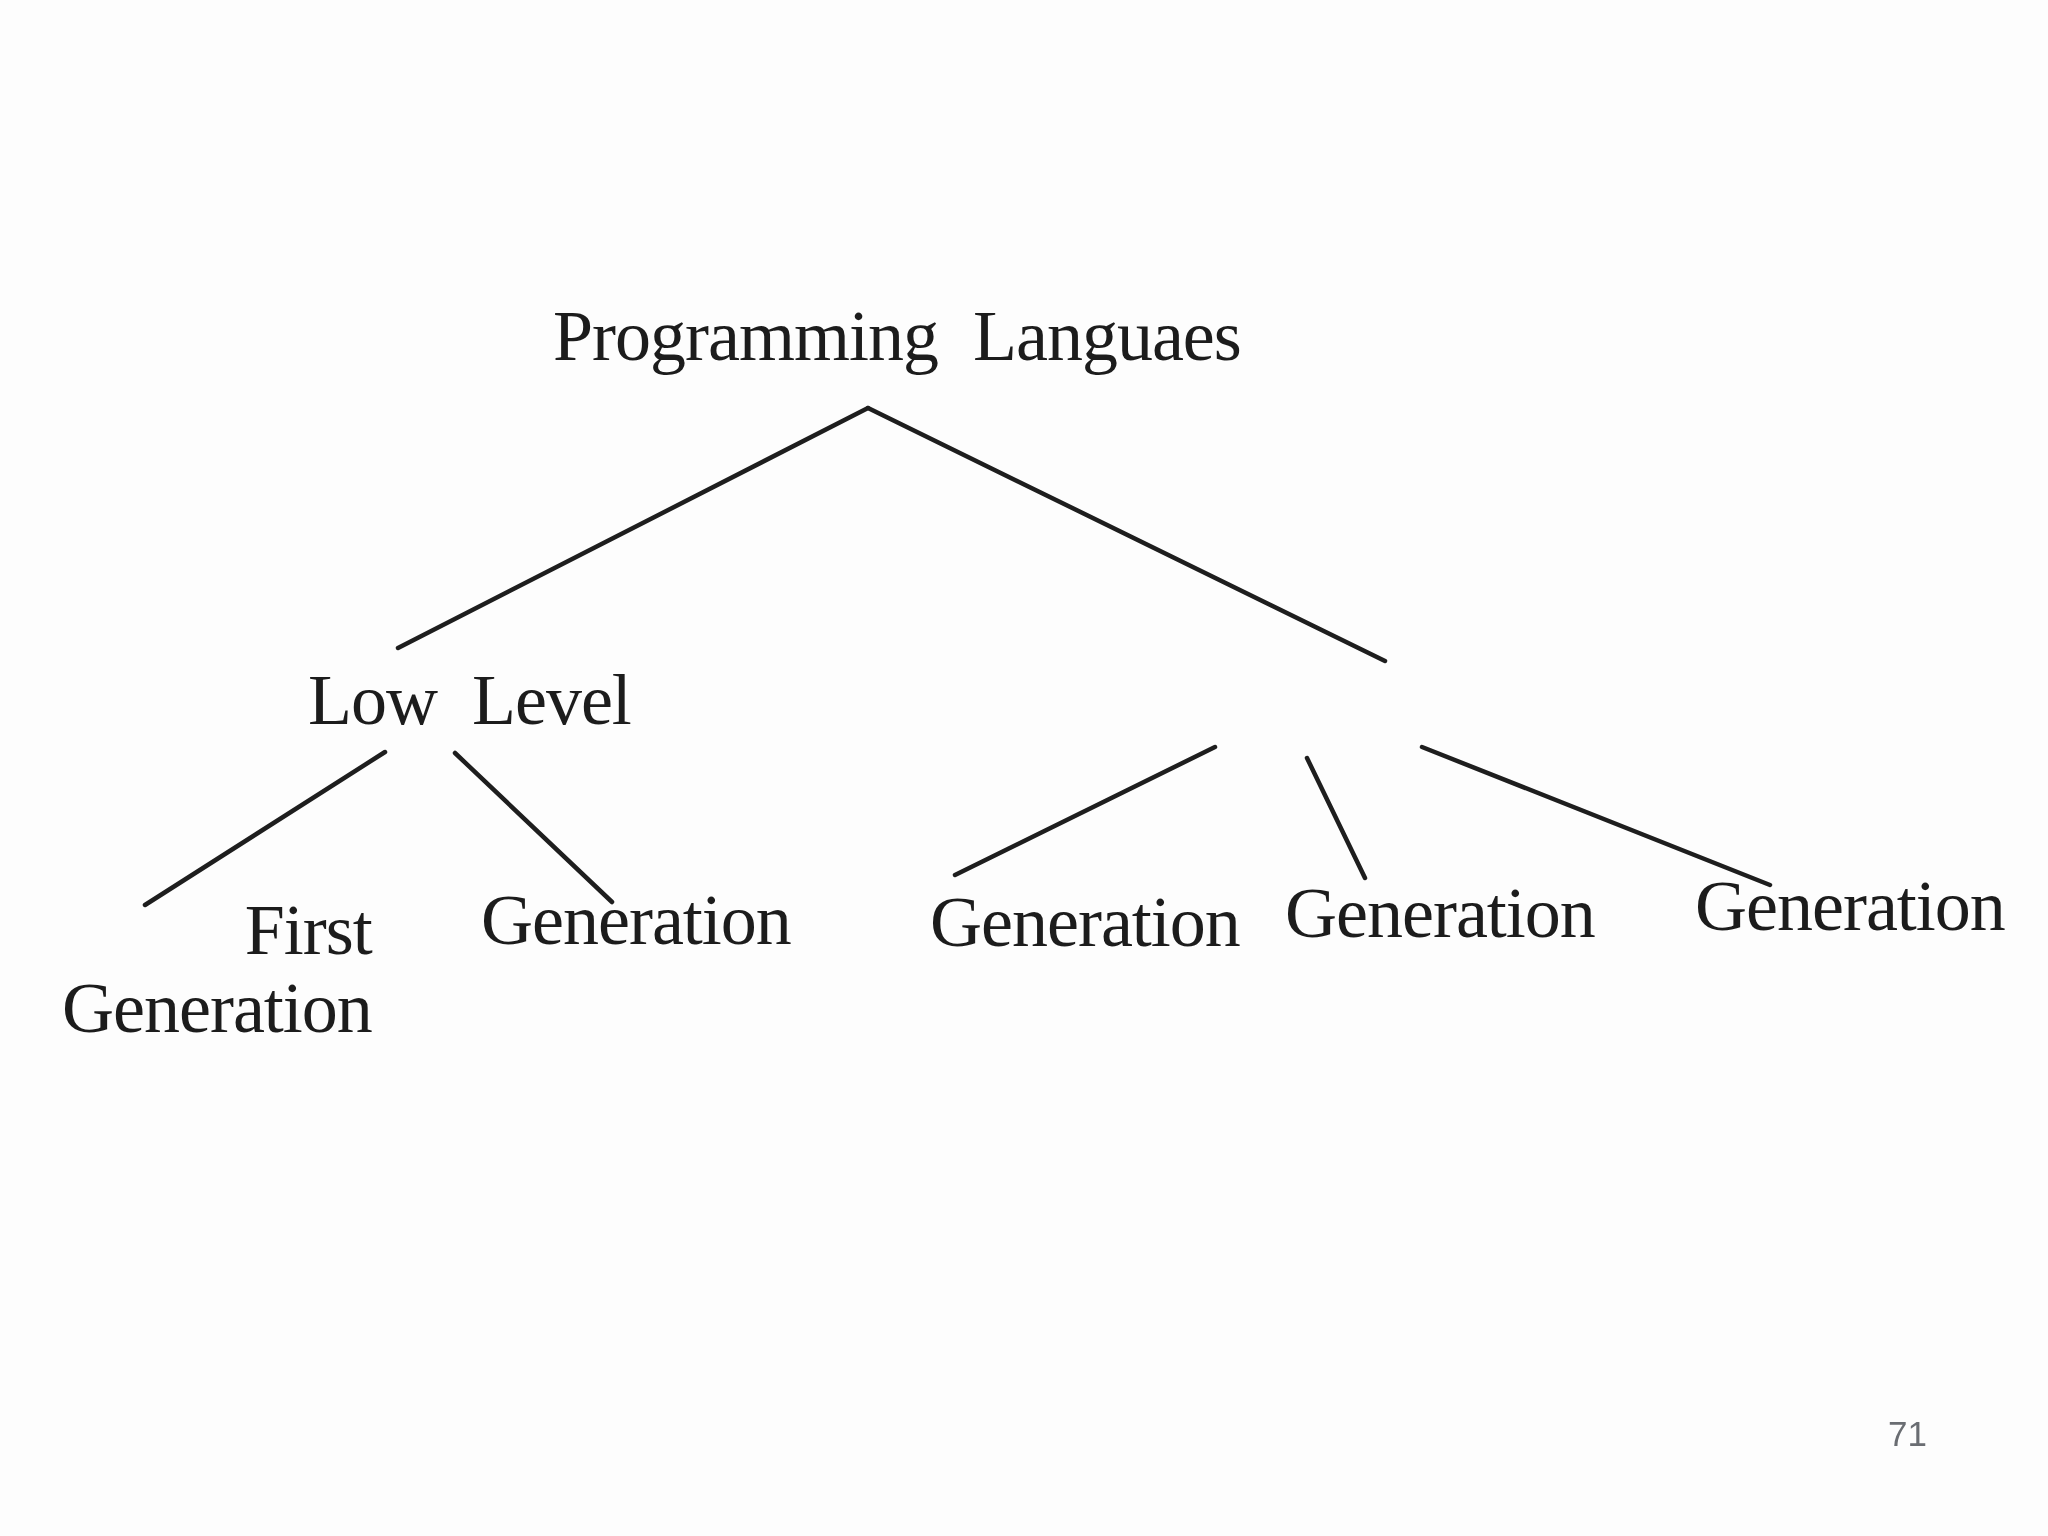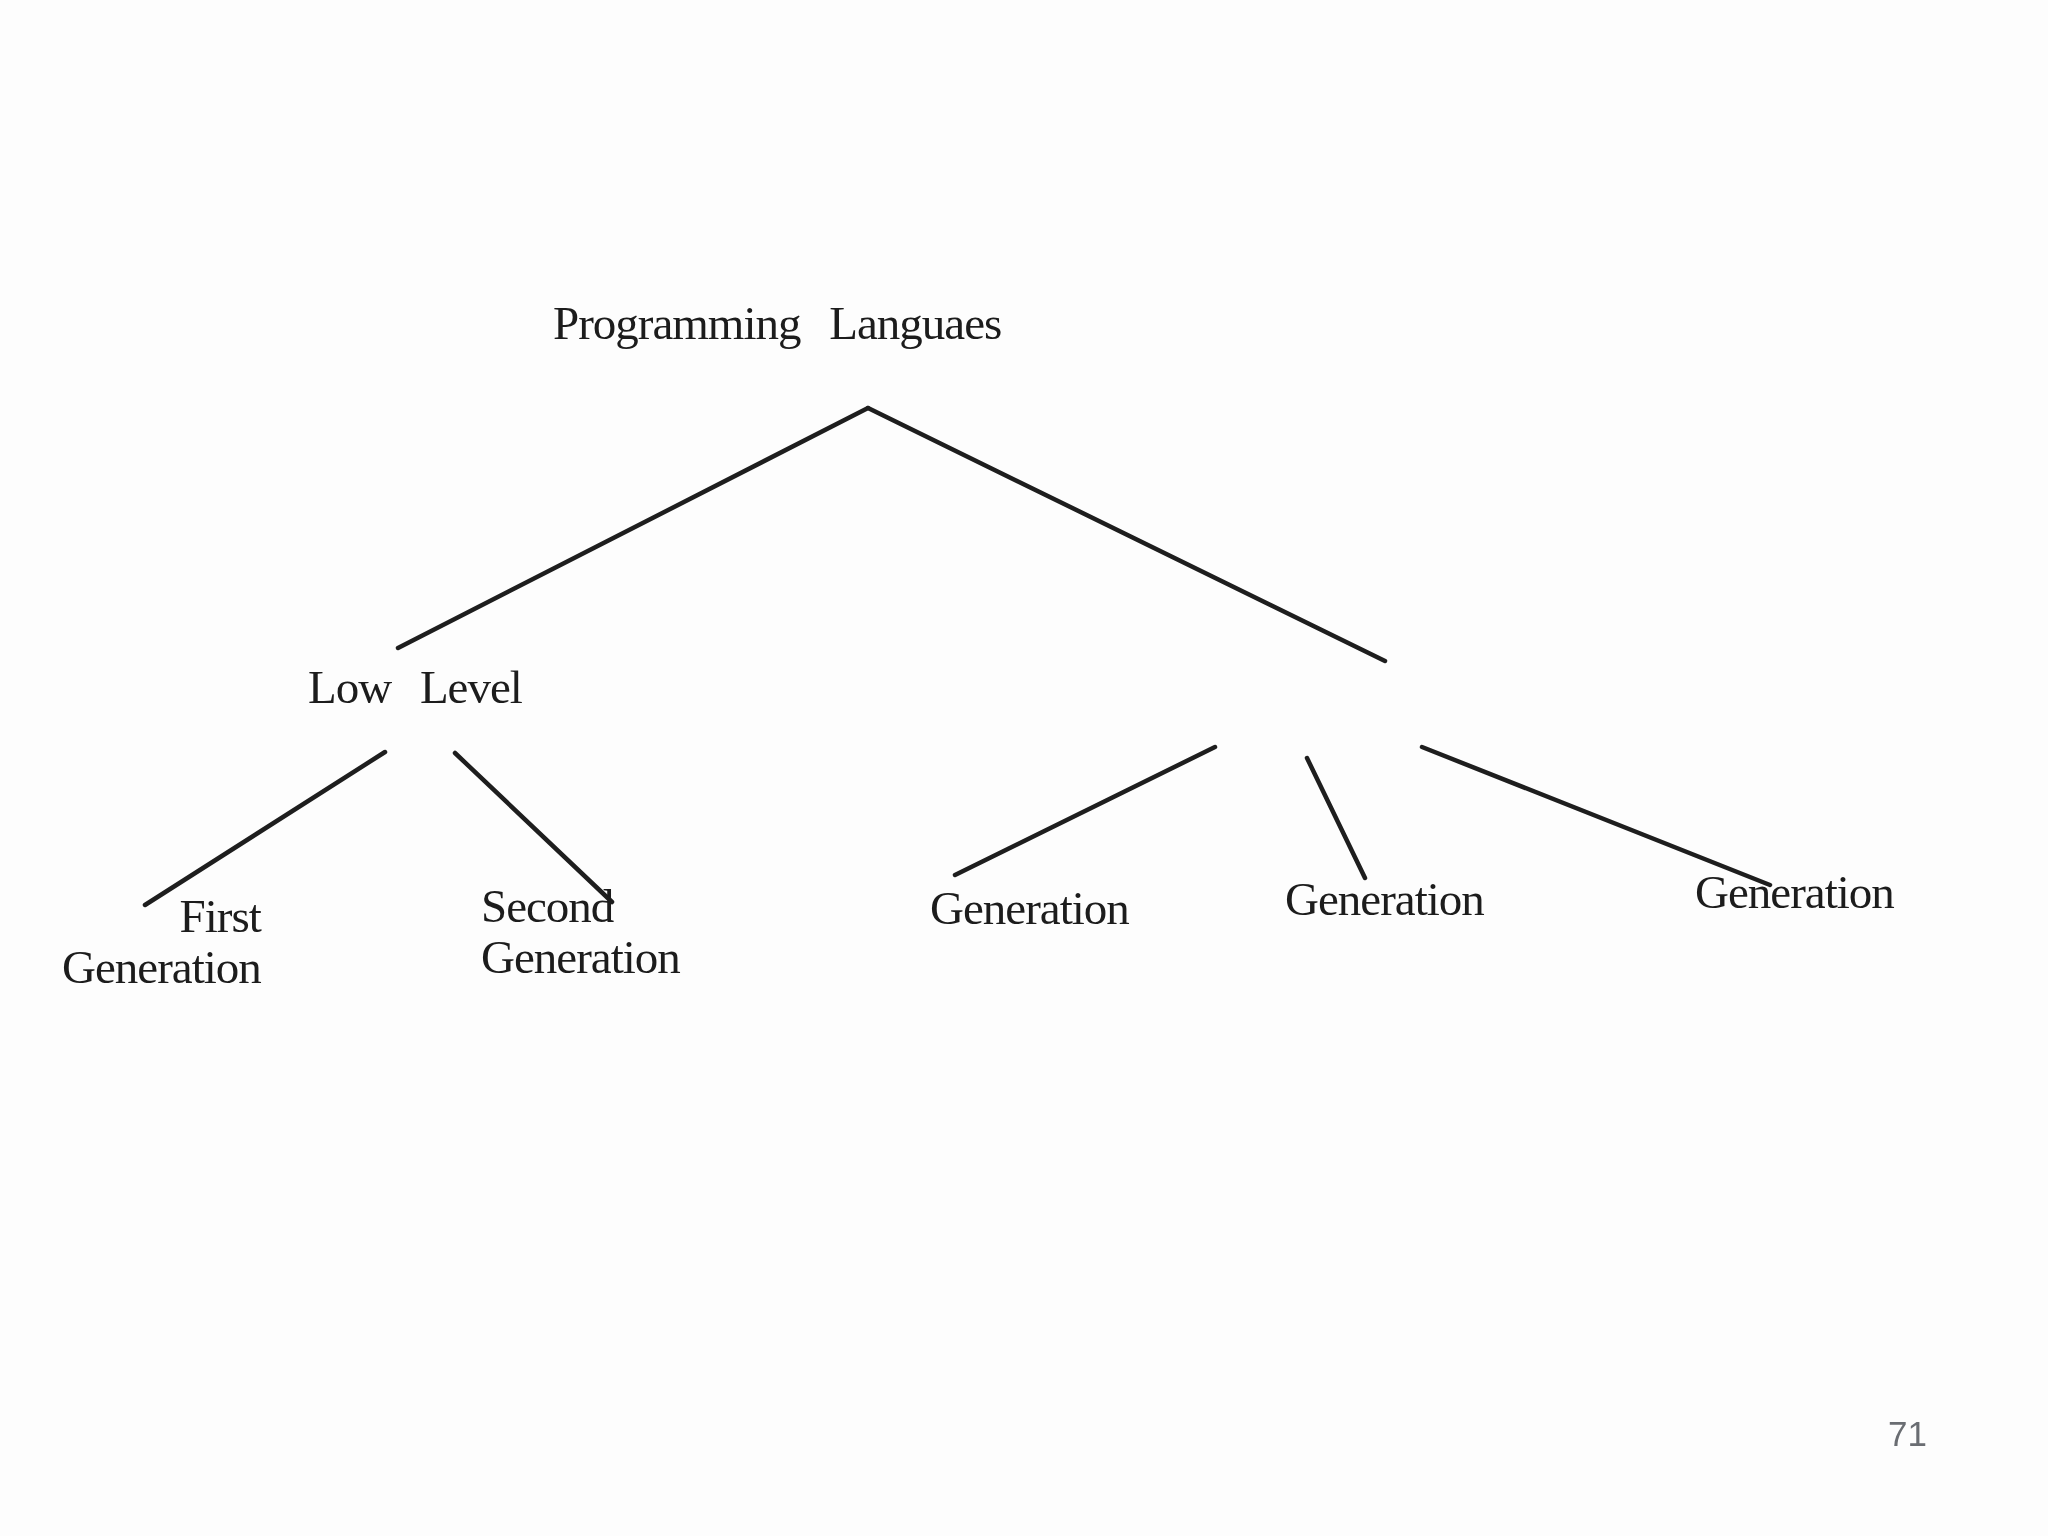--- a/index.html
+++ b/index.html
@@ -21,21 +21,21 @@
   .edges {
     position: absolute;
     left: 0;
     top: 0;
     width: 2048px;
     height: 1536px;
   }
   .node {
     position: absolute;
     color: var(--ink, #1c1c1c);
-    font-size: 47px;
+    font-size: 72px;
     line-height: 1.0;
     letter-spacing: -1px;
     word-spacing: 18px;
     white-space: nowrap;
   }
   .node.leaf {
     line-height: 1.09;
     word-spacing: normal;
   }
   .root-node   { left: 553px;  top: 300px; }
@@ -77,21 +77,20 @@
 
   <div class="node low-node">Low Level</div>
 
 
   <div class="node leaf first-node">
     <div>First</div>
     <div>Generation</div>
   </div>
 
   <div class="node leaf second-node">
-    <div>Second</div>
     <div>Generation</div>
   </div>
 
   <div class="node leaf third-node">
     <div>Generation</div>
   </div>
 
   <div class="node leaf fourth-node">
     <div>Generation</div>
   </div>

